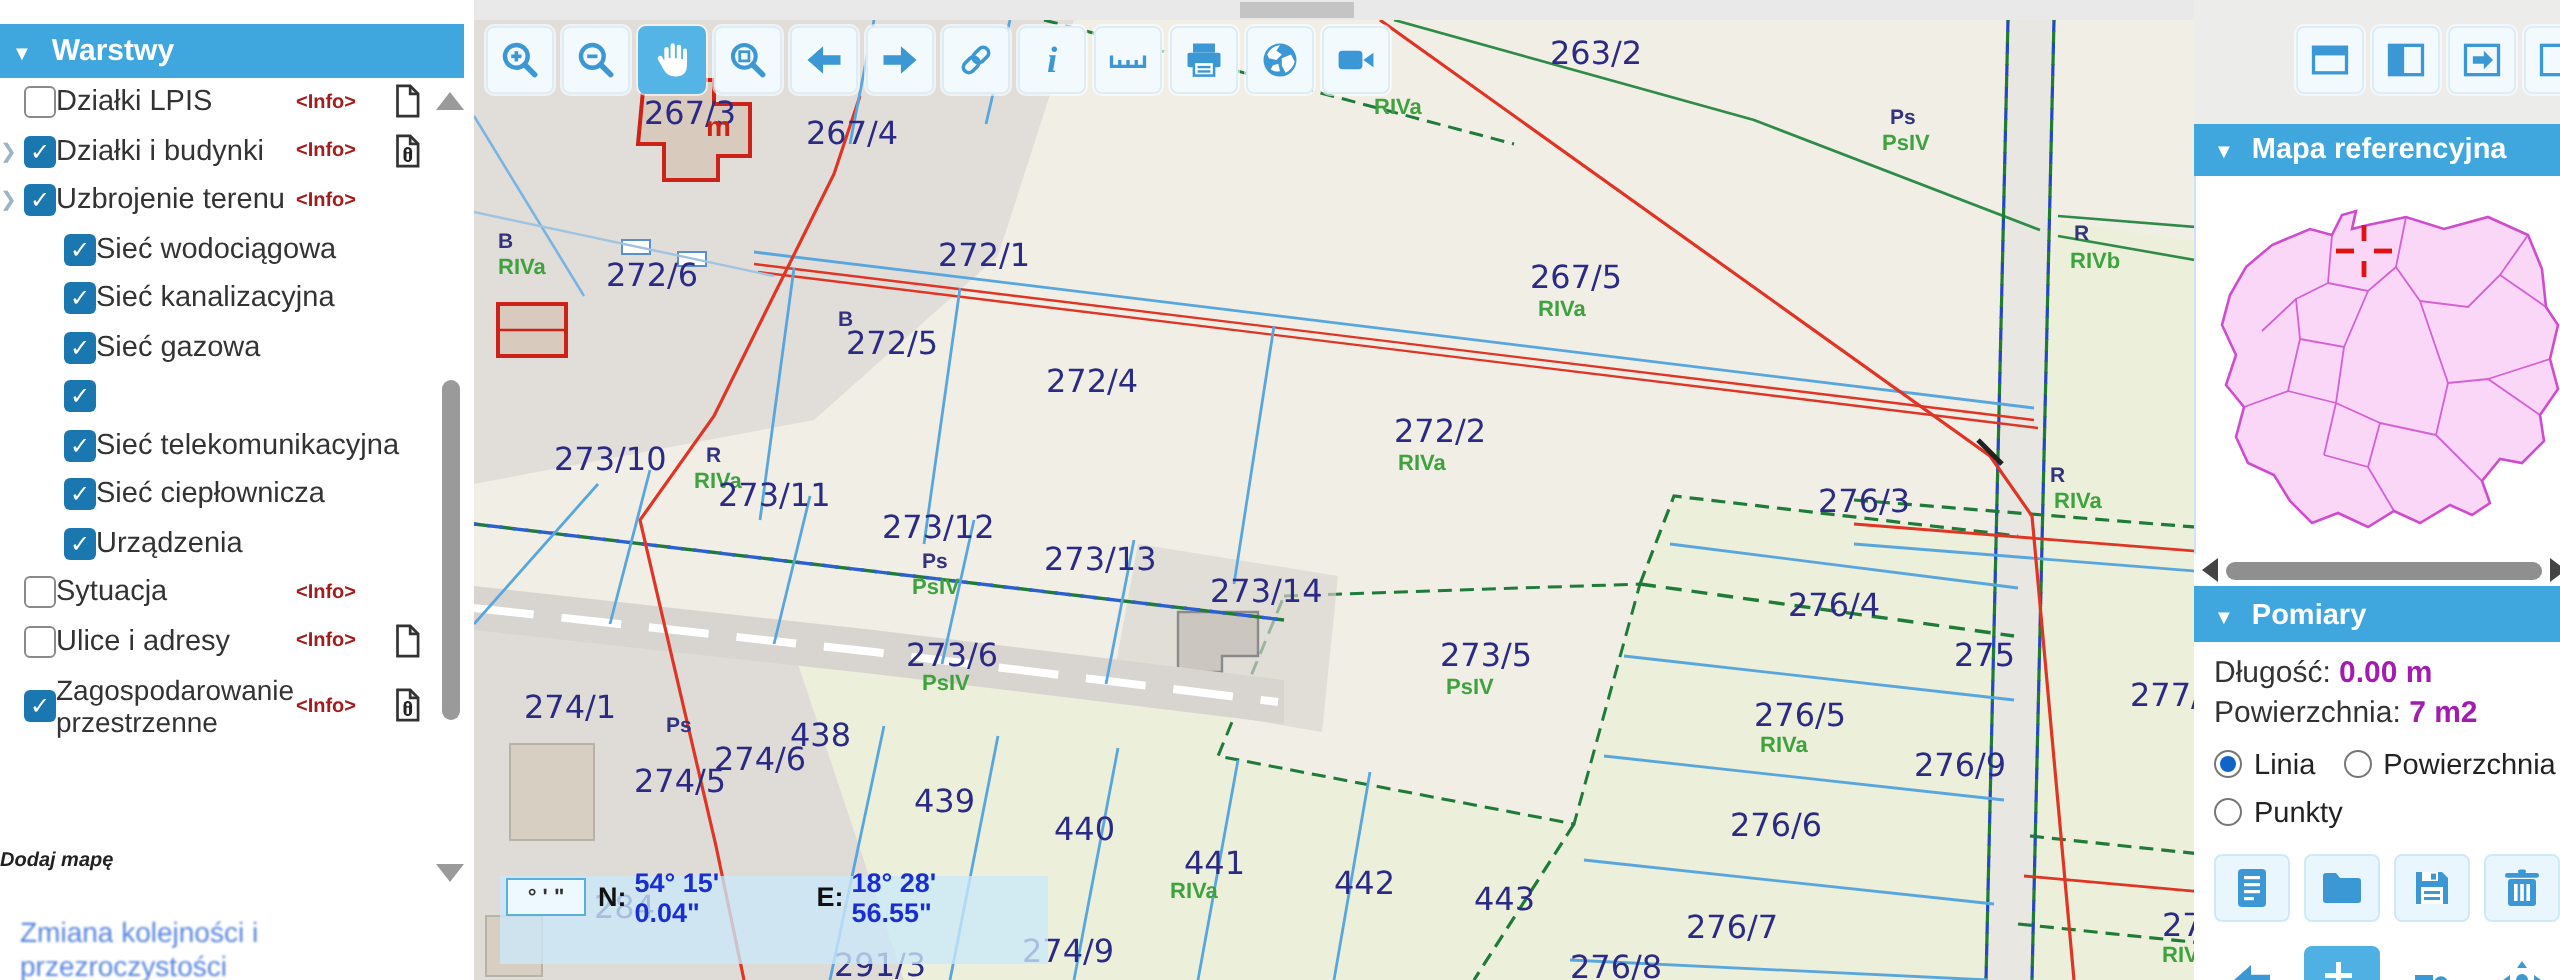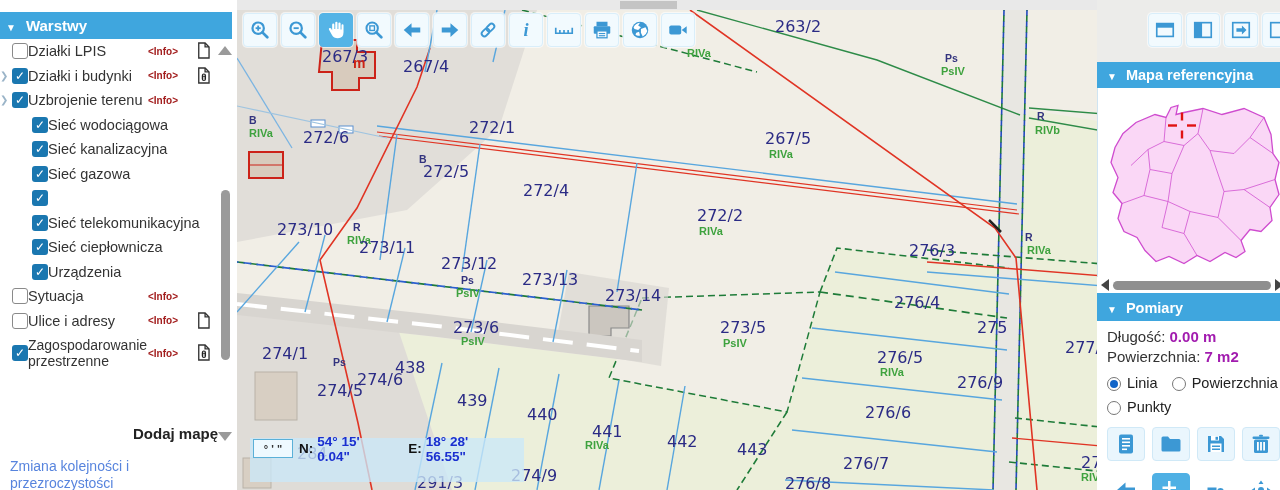--- a/index.html
+++ b/index.html
@@ -19,22 +19,22 @@
   .cb{width:16px;height:16px;border-radius:3px;flex:none;display:flex;align-items:center;justify-content:center;
       font-size:12px;color:#fff;margin-left:12px;box-sizing:border-box;}
   .cb.on{background:#1a77b0;}
   .cb.off{background:#fff;border:1.5px solid #8a8a8a;}
   .lrow.sub .cb{margin-left:32px;}
   .lrow .lbl{white-space:nowrap;}
   .lrow .lbl.wrap{white-space:normal;width:112px;line-height:1.15;font-size:14px;}
   .lrow .info{color:#a21d1d;font-size:10px;font-weight:bold;position:absolute;left:148px;}
   .lrow .licon{position:absolute;left:194px;width:18px;height:20px;}
   .lrow.tall{height:40px;}
-  #add-map{position:absolute;left:0;top:425px;width:218px;text-align:right;font-weight:bold;
-      font-size:15px;color:#222;}
+  #add-map{position:absolute;left:0;top:425px;width:218px;text-align:left;font-weight:bold;
+      font-size:10px;color:#222;font-style:italic;}
   #reorder-link{position:absolute;left:10px;top:458px;width:190px;color:#3a6fd8;font-size:14px;
       line-height:17px;filter:blur(0.6px);opacity:.85;}
   
   .sb-arrow{position:absolute;width:0;height:0;border-left:7px solid transparent;border-right:7px solid transparent;}
   #sb-up{left:218px;top:46px;border-bottom:9px solid #9a9a9a;}
   #sb-down{left:218px;top:432px;border-top:9px solid #9a9a9a;}
   #sb-thumb{position:absolute;left:221px;top:190px;width:9px;height:170px;background:#9a9a9a;border-radius:5px;}
   
   #map{position:absolute;left:237px;top:0;width:1043px;height:490px;background:#f1eee6;}
   #map-topstrip{position:absolute;left:0;top:0;width:1043px;height:10px;background:#e9e9e9;}
@@ -68,21 +68,21 @@
   #ref-scroll{height:16px;background:#fff;display:flex;align-items:center;border-bottom:2px solid #3fa6de;}
   .hs-arrow{width:0;height:0;border-top:6px solid transparent;border-bottom:6px solid transparent;margin:0 4px;}
   .hs-left{border-right:8px solid #444;}
   .hs-right{border-left:8px solid #444;}
   #ref-thumb{flex:1;height:9px;background:#8f8f8f;border-radius:5px;}
   #pomiary-body{background:#fff;padding:7px 0 0 10px;height:170px;}
   .meas-line{font-size:15px;color:#333;margin-bottom:3px;}
   .meas-line b{color:#a21caf;}
   #radio-wrap{display:flex;flex-wrap:wrap;column-gap:14px;row-gap:8px;margin-top:10px;width:172px;
       font-size:14.5px;color:#222;align-items:center;}
-  .radio{display:flex;align-items:flex-end;gap:6px;}
+  .radio{display:flex;align-items:flex-start;gap:6px;}
   .rdot{width:14px;height:14px;border-radius:50%;border:1.5px solid #777;box-sizing:border-box;
       display:flex;align-items:center;justify-content:center;background:#fff;}
   .rdot.sel::after{content:"";width:8px;height:8px;border-radius:50%;background:#1064c8;display:block;}
   .mbtn-row{display:flex;gap:7px;margin-top:12px;}
   .mbtn{width:38px;height:34px;border-radius:4px;background:#eaf6fd;border:1px solid #d0e9f7;
       display:flex;align-items:center;justify-content:center;color:#3c98d4;box-sizing:border-box;}
   .mbtn.active{background:#4fb0e4;color:#fff;border-color:#4fb0e4;}
   .mbtn.bare{background:transparent;border-color:transparent;}
 </style>
 </head>

